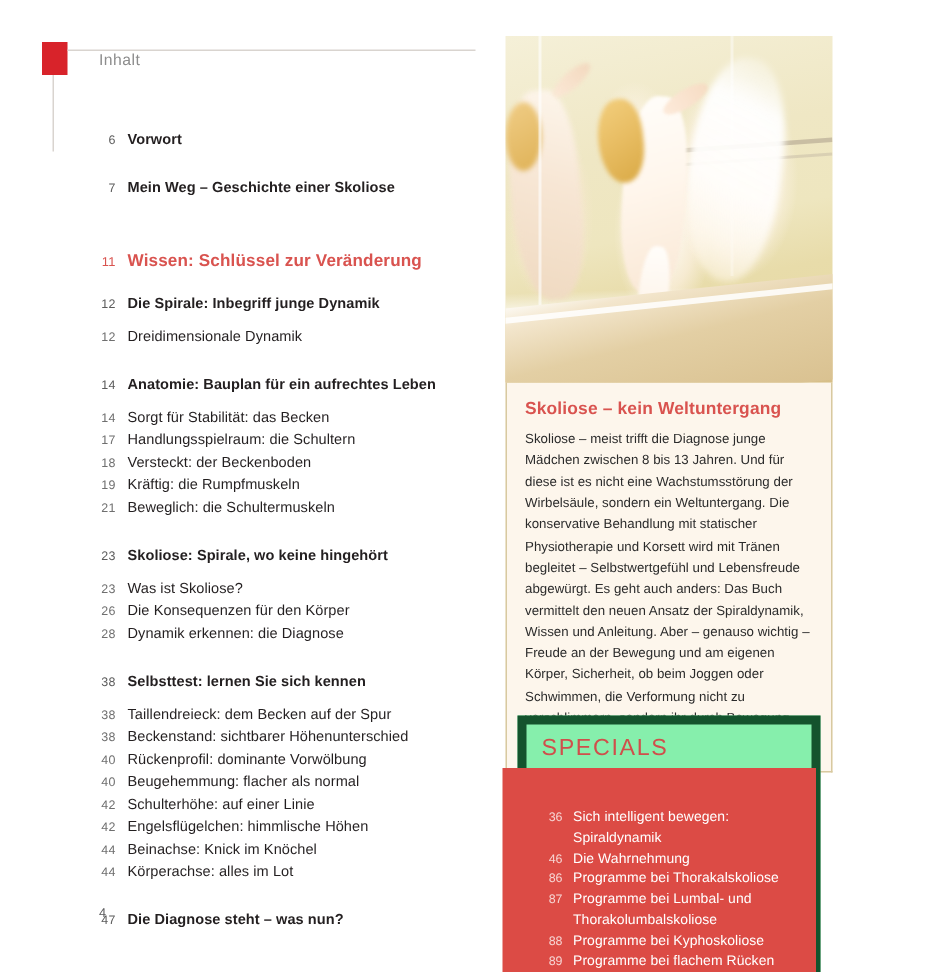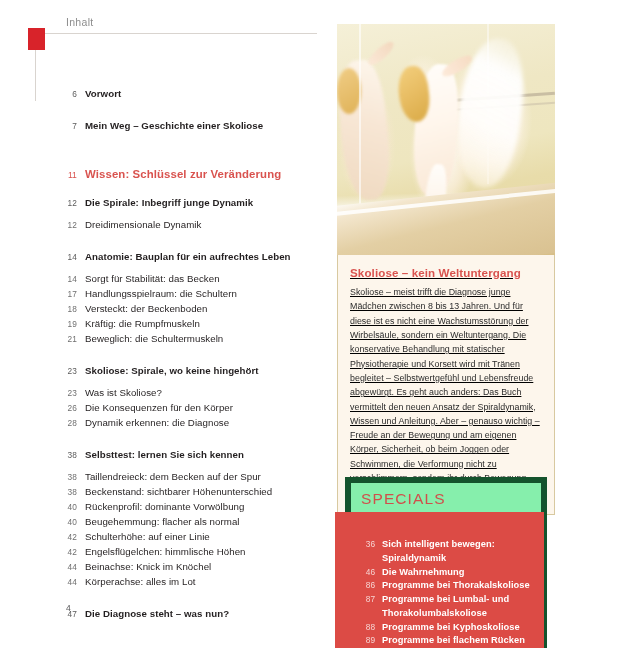--- a/index.html
+++ b/index.html
@@ -33,21 +33,21 @@
     background: #d9d4cf;
   }
   .marker-vrule {
     position: absolute;
     left: 35px; top: 50px;
     width: 1px; height: 51px;
     background: #d9d4cf;
   }
   .header-label {
     position: absolute;
-    left: 66px; top: 16px;
+    left: 66px; top: 34px;
     font-size: 10.5px;
     letter-spacing: 0.3px;
     color: #8d8d8d;
   }
 
   
   #toc {
     position: absolute;
     left: 66px; top: 86px;
     width: 252px;
@@ -105,21 +105,20 @@
     left: 66px; top: 603px;
     font-size: 8.5px;
     color: #58585a;
   }
 
   
   #rail {
     position: absolute;
     left: 337px; top: 24px;
     width: 218px;
-    text-decoration: underline;
   }
 
   .photo {
     position: relative;
     width: 218px; height: 231px;
     overflow: hidden;
     background:
       linear-gradient(178deg, rgba(255,255,255,0) 72%, rgba(255,255,255,.55) 76%, rgba(222,196,150,.35) 80%, rgba(197,160,106,.45) 100%),
       radial-gradient(ellipse 60px 95px at 152px 95px, rgba(255,252,248,.98) 0%, rgba(255,245,235,.75) 45%, rgba(255,240,226,0) 72%),
       radial-gradient(ellipse 42px 80px at 105px 130px, rgba(255,253,250,.96) 0%, rgba(255,243,232,.6) 50%, rgba(255,240,226,0) 78%),
@@ -275,21 +274,21 @@
   .sp-num {
     flex: 0 0 17px;
     text-align: right;
     padding-right: 7px;
     font-size: 8.3px;
     color: #f6d4d2;
   }
   .sp-text {
     flex: 1 1 auto;
     font-size: 9.3px;
-    font-weight: bold;
+    font-weight: normal;
     color: #ffffff;
     letter-spacing: 0.05px;
   }
   .sp-text .cont-line { display: block; }
 </style>
 </head>
 <body>
 
 <div id="page">
 

